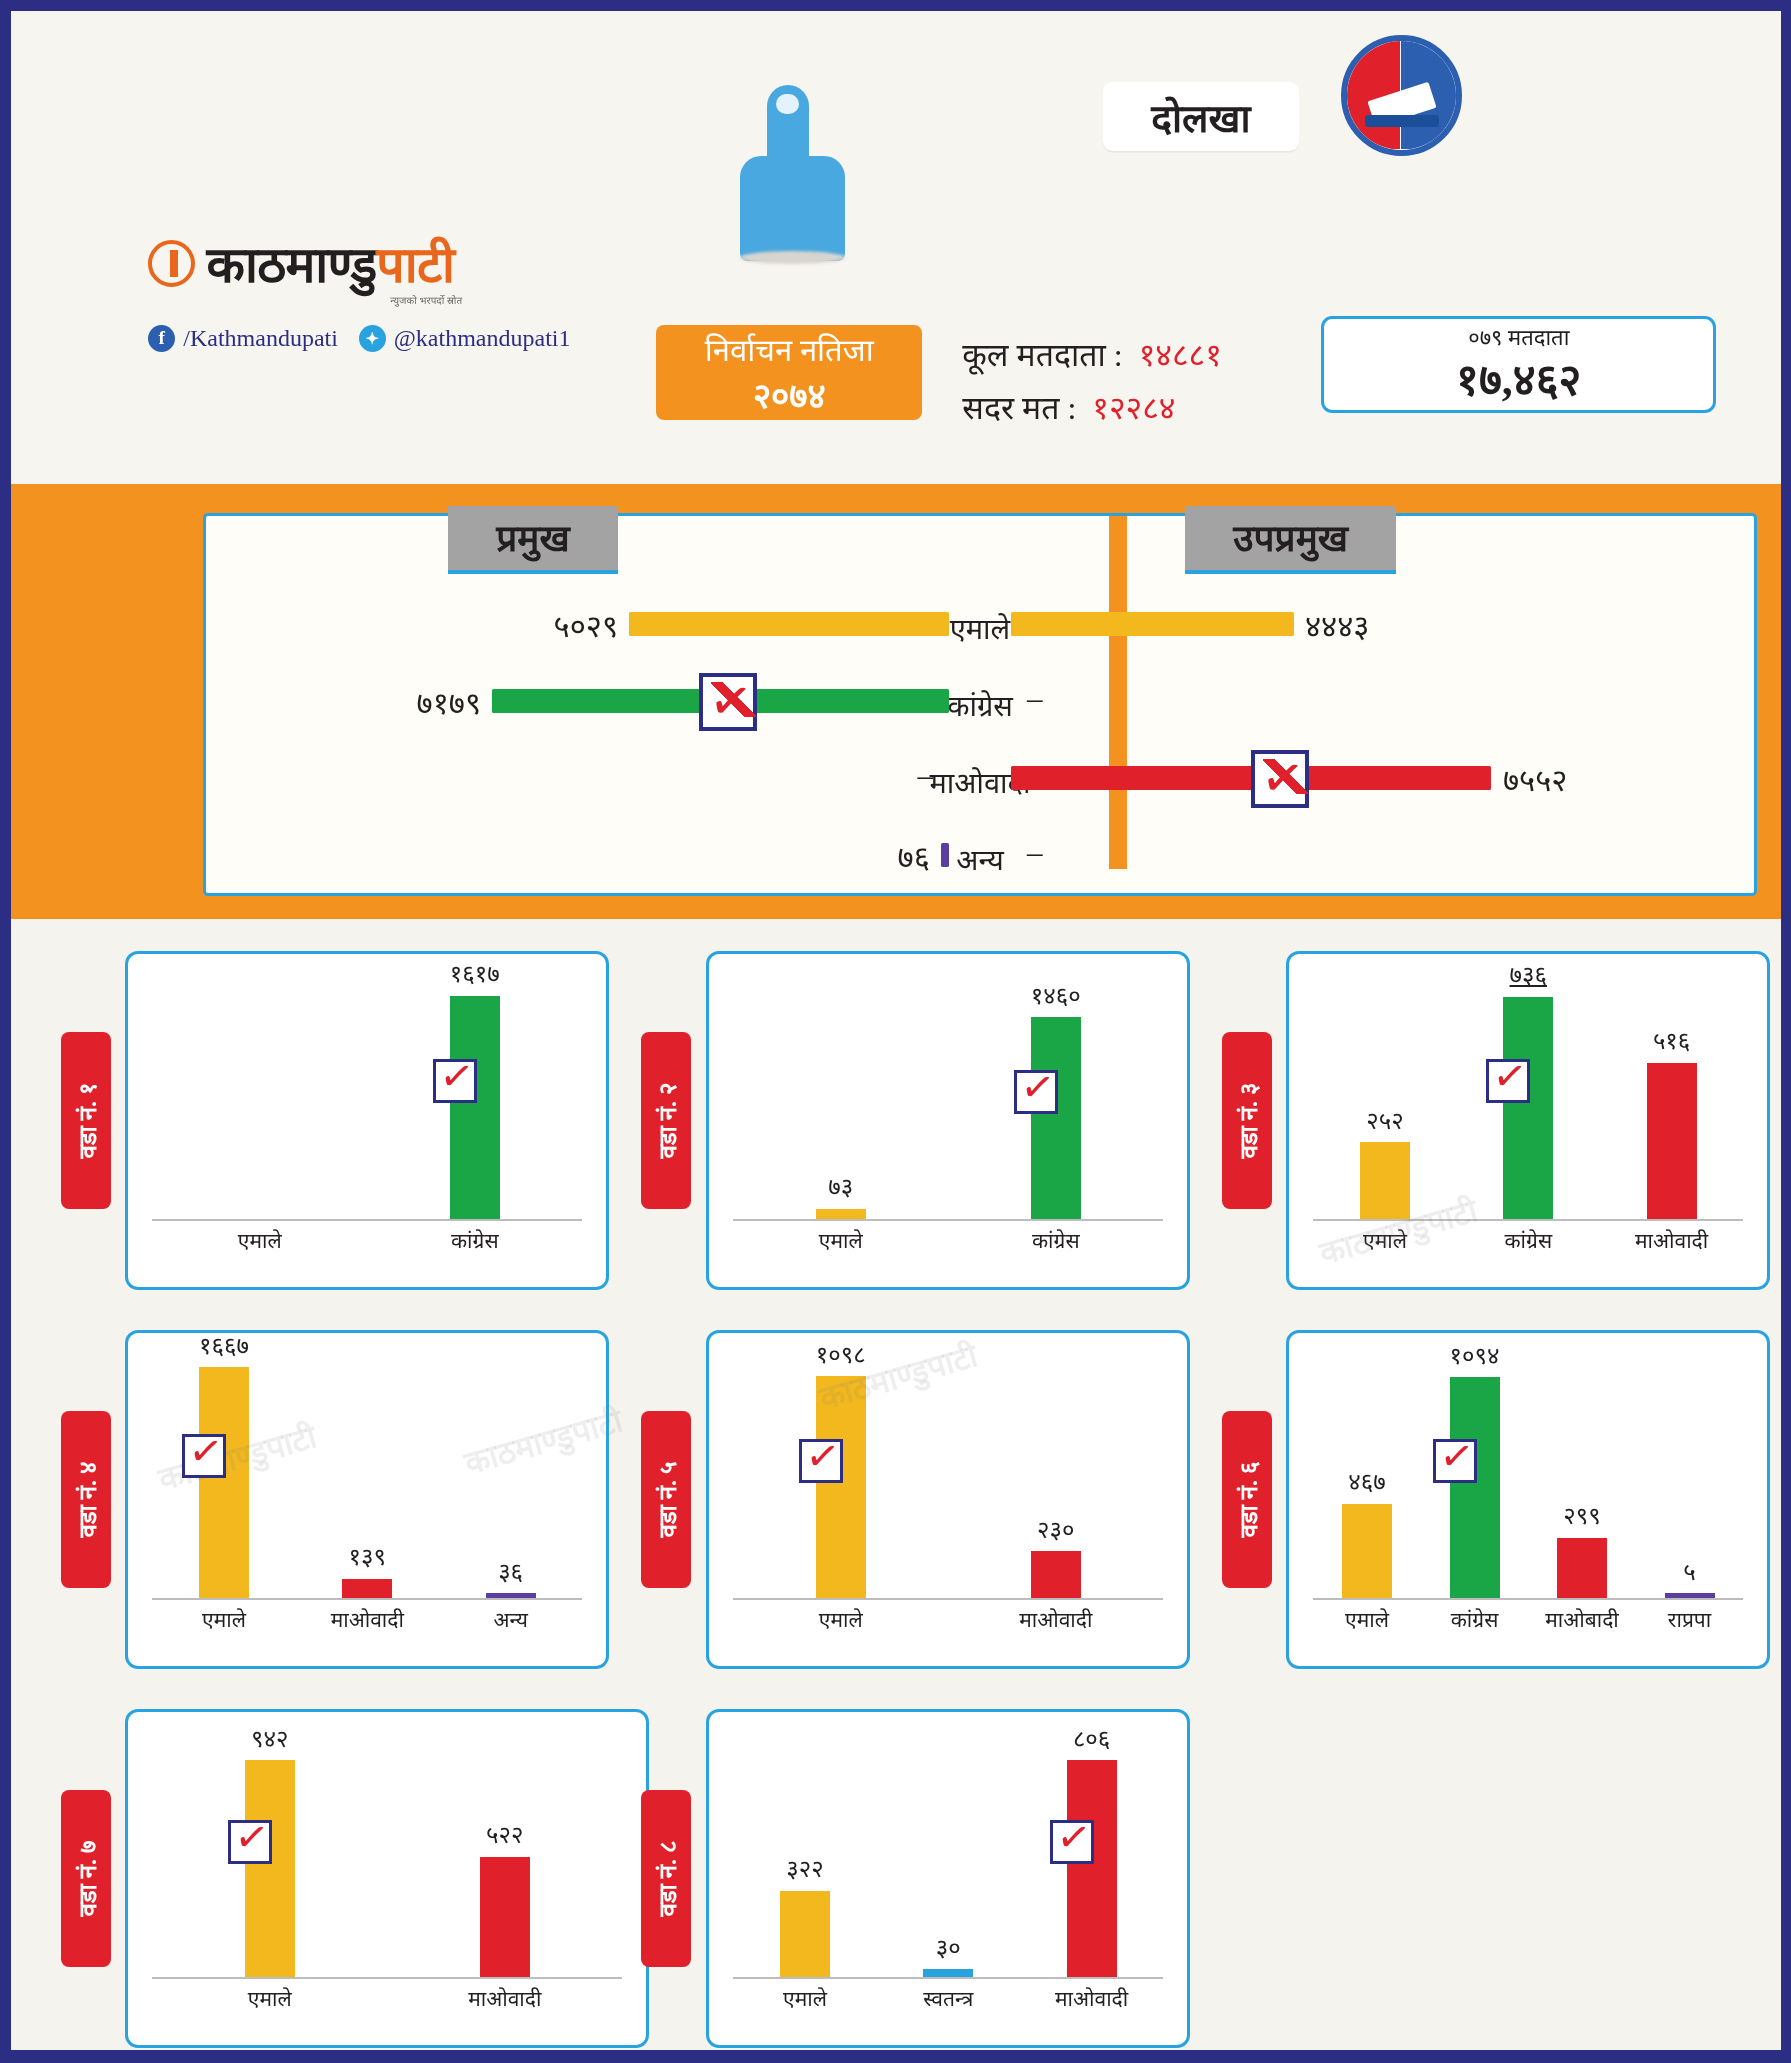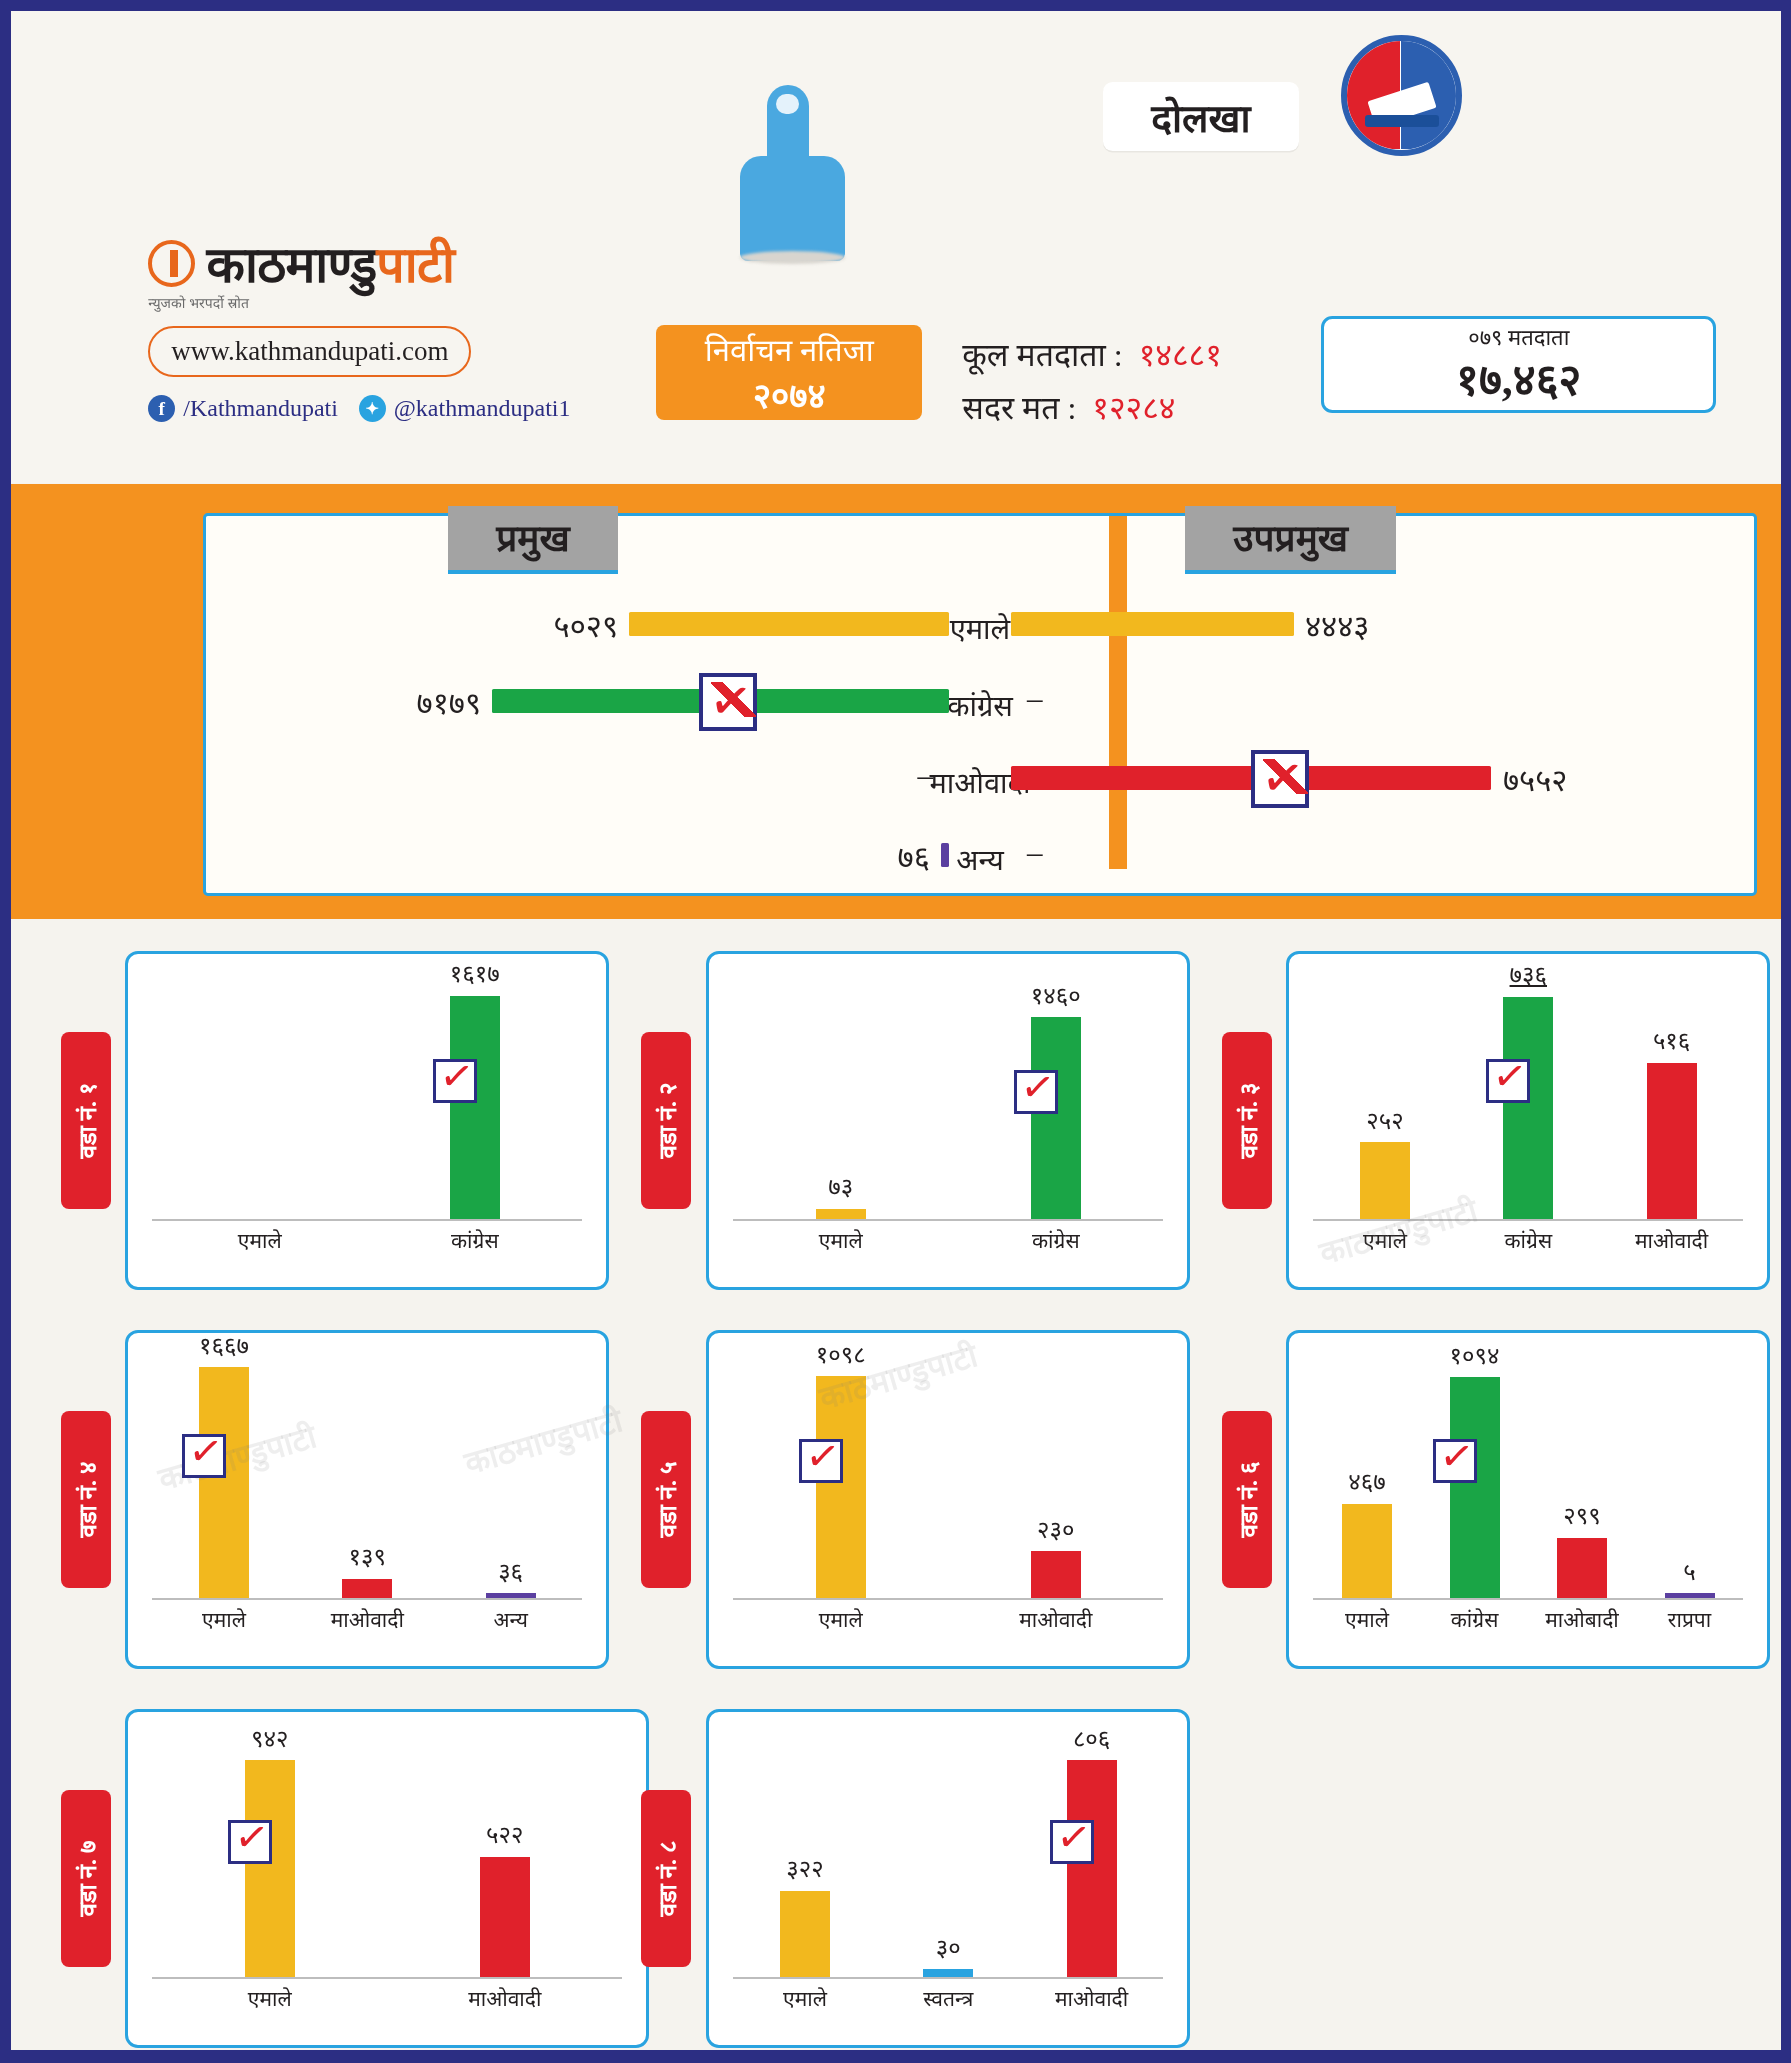--- a/index.html
+++ b/index.html
@@ -50,21 +50,21 @@
     content:""; position:absolute; left: 18px; top: 6.4px;
     width: 8px; height: 27px; background:#e8671c;
   }
   .logo-text {
     font-family: "Liberation Serif", serif;
     font-size: 50px; font-weight: bold; color: #231f20;
     letter-spacing: -0.8px;
   }
   .logo-text .orange { color:#e8671c;text-align:center; }
   .logo-sub {
-    font-size: 14px; color:#6b6b6b; margin-top: -4.8px; 
+    font-size: 10px; color:#6b6b6b; margin-top: -4.8px; margin-left: 242px;
   }
   .url-pill {
     margin-top: 14.5px;
     border: 2.4px solid #e8671c; border-radius: 32px;
     padding: 8px 21px; display: inline-block;
     font-size: 27px; color:#231f20; font-family: "Liberation Serif", serif;
   }
   .social {
     margin-top: 18px; display: flex; align-items: center; gap: 8px;
     font-size: 24px; color:#2c2e83; font-family: "Liberation Serif", serif;
@@ -285,21 +285,20 @@
   <div class="header">
 
     <div class="logo-wrap">
       <div class="logo-row">
         <div class="logo-mark"></div>
         <div class="logo-text">
           <span>काठमाण्डु</span><span class="orange">पाटी</span>
         </div>
       </div>
       <div class="logo-sub">न्युजको भरपर्दो स्रोत</div>
-      <div class="url-pill">www.kathmandupati.com</div>
       <div class="social">
         <div class="ic-circle">f</div>
         <span>/Kathmandupati</span>
         <span class="sep"></span>
         <div class="ic-circle tw">✦</div>
         <span>@kathmandupati1</span>
       </div>
     </div>
 
     <div class="hand">

